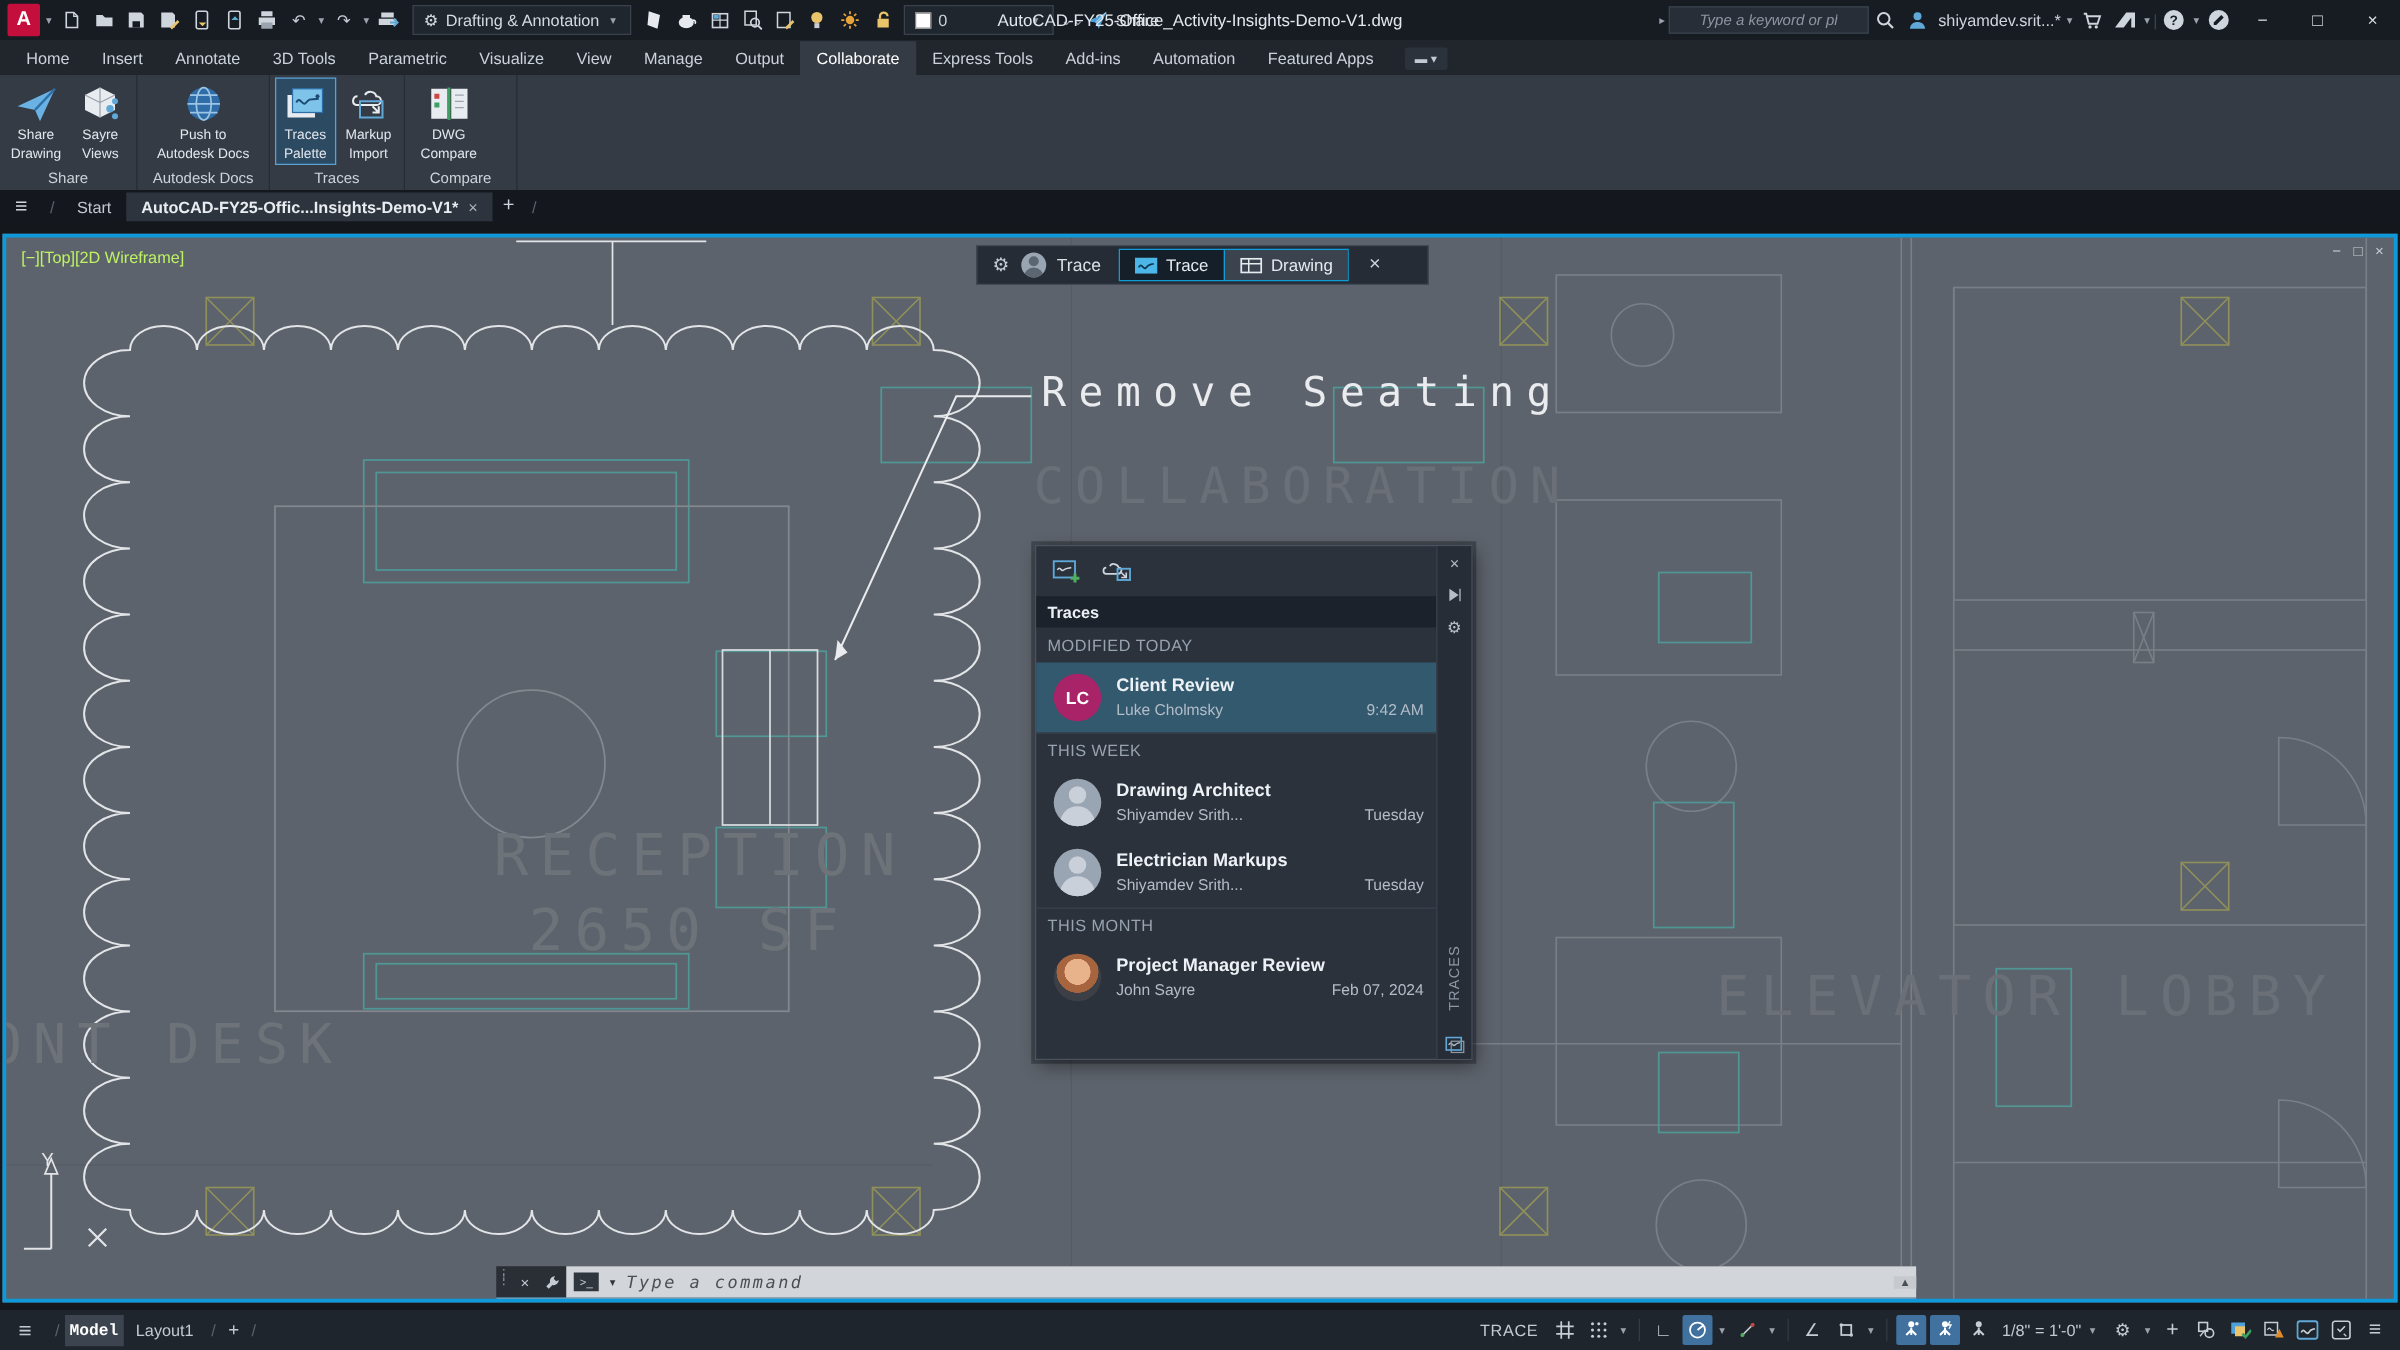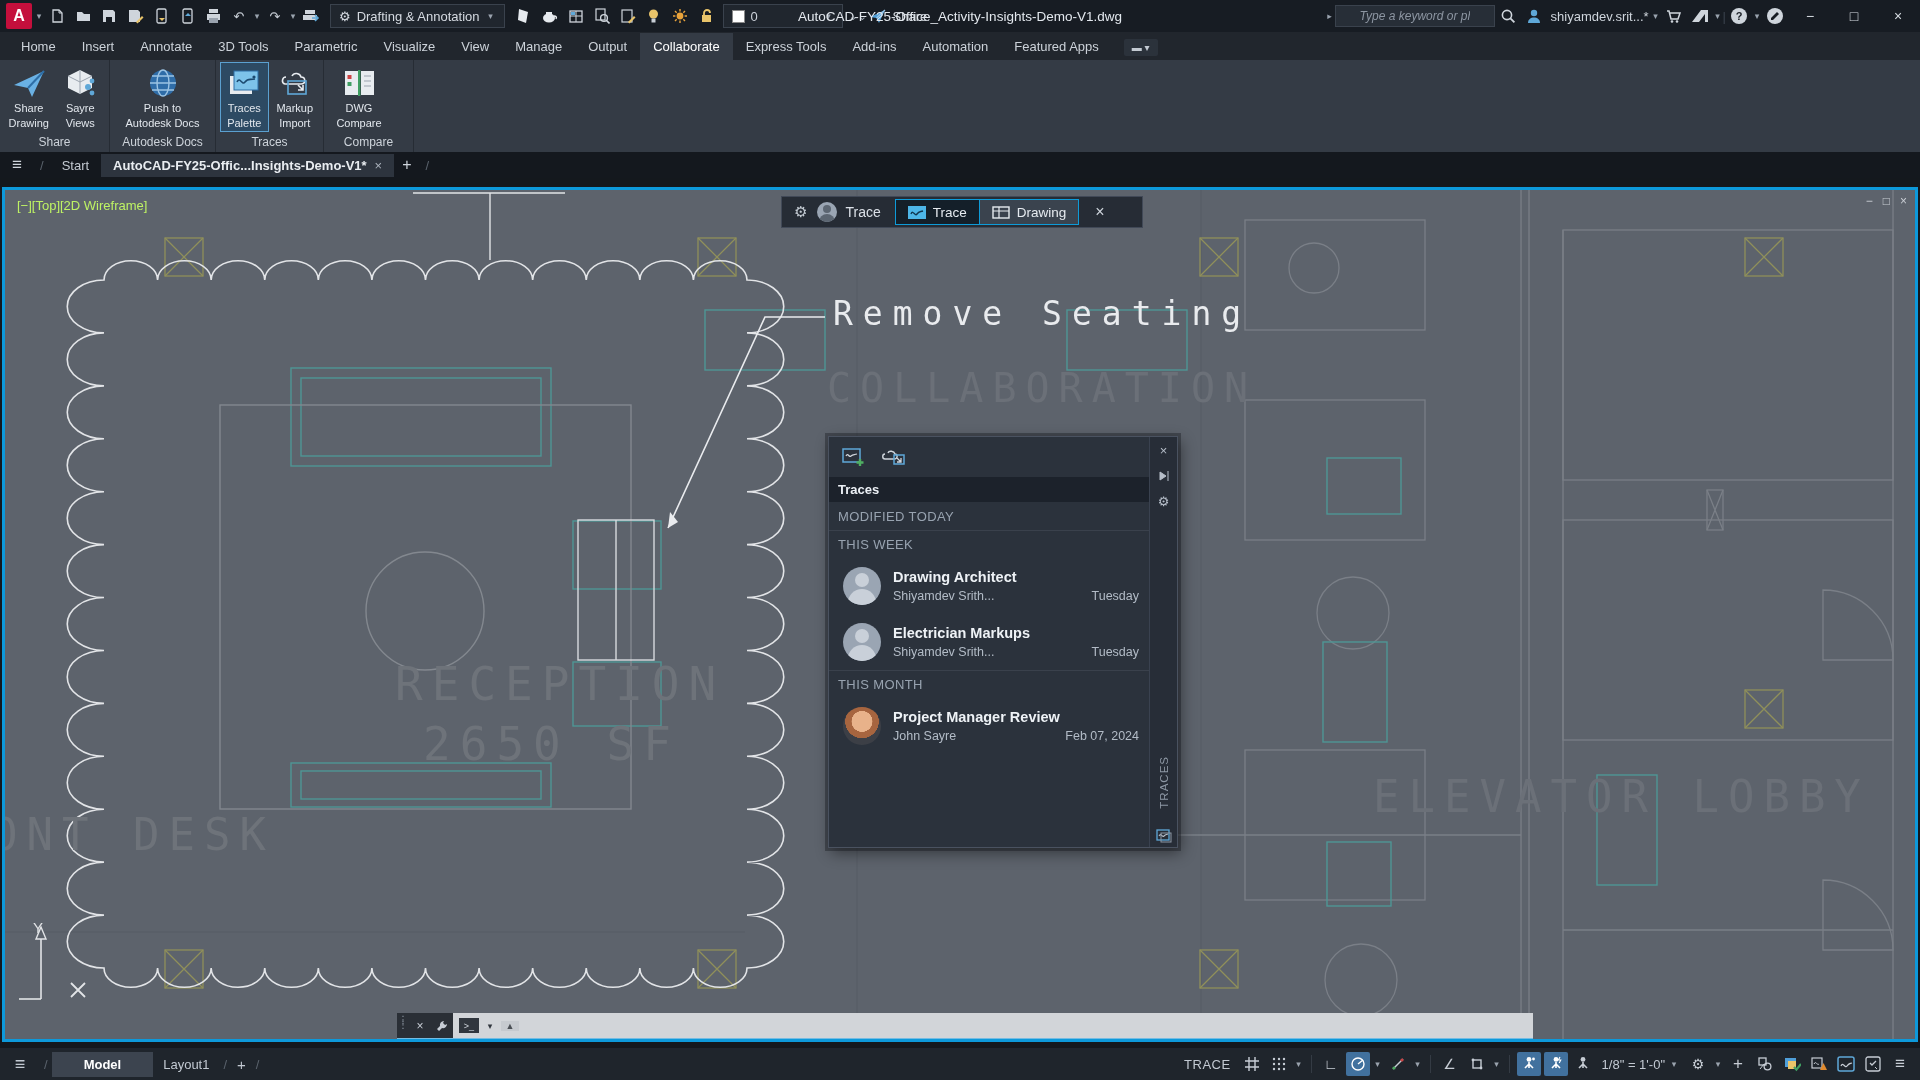--- a/index.html
+++ b/index.html
@@ -116,21 +116,21 @@
   #cmd-input { flex:1; border:none; outline:none; background:transparent; font-style:italic; font-size:13.5px;
     color:#3f444a; font-family:"DejaVu Sans Mono", monospace; letter-spacing:2px; }
   #cmd-input::placeholder { color:#4a4f55; }
   #cmd-up { width:18px; background:#c6cacf; color:#4a4f55; font-size:9px; display:flex; align-items:center; justify-content:center; }
 
   
   #statusbar { position:absolute; left:0; top:1048px; width:1920px; height:32px; background:#1f252c;
     display:flex; align-items:center; color:#c2c9d2; font-size:13px; }
   #sb-menu { width:40px; text-align:center; font-size:18px; }
   .sb-slash { color:#5a626c; margin:0 4px; }
-  #model-tab { background:#3c444f; color:#fff; font-weight:bold; padding:5px 32px; }
+  #model-tab { background:#3c444f; color:#fff; font-weight:bold; padding:5px 4px;font-family:Liberation Mono, monospace; }
   #layout-tab { padding:5px 10px; }
   #sb-plus { font-size:15px; margin:0 6px; }
   #sb-right { margin-left:auto; display:flex; align-items:center; gap:3px; padding-right:8px; }
   .sbi { min-width:24px; height:24px; display:flex; align-items:center; justify-content:center; color:#c7cdd5;
     font-size:14px; border-radius:2px; padding:0 2px; }
   .sbi.hl { background:#41719e; color:#fff; }
   #sb-scale { display:flex; align-items:center; gap:4px; padding:0 4px; }
   #sb-trace-label { margin-right:6px; letter-spacing:.5px; }
   .sb-sep { width:1px; height:18px; background:#343b44; margin:0 4px; }
 </style>
@@ -565,20 +565,30 @@
             </svg>
         <svg width="26" height="22">
               <path d="M4 8c-3 0-3 5 0 5h9c4 0 4-5 1-5-1-3-6-4-7-1" fill="none" stroke="#cfd5dc" stroke-width="1.4"></path>
               <rect x="13" y="9" width="10" height="9" fill="none" stroke="#5fa8d8" stroke-width="1.5"></rect>
               <path d="M16 12l4 4m0-4v4h-4" stroke="#cfd5dc" stroke-width="1.3" fill="none"></path>
             </svg>
       </div>
       <div id="pal-header">Traces</div>
 
       <div class="pal-sec">MODIFIED TODAY</div>
+      <div class="pal-row sel">
+        <div class="pav lc">LC</div>
+        <div class="prow-txt">
+          <span class="prow-title">Client Review</span>
+          <span class="prow-sub">
+            <span>Luke Cholmsky</span>
+            <span>9:42 AM</span>
+          </span>
+        </div>
+      </div>
 
       <div class="pal-sec" style="border-top:1px solid #3a414c">THIS WEEK</div>
       <div class="pal-row" style="border-bottom:none">
         <div class="pav ph"></div>
         <div class="prow-txt">
           <span class="prow-title">Drawing Architect</span>
           <span class="prow-sub">
             <span>Shiyamdev Srith...</span>
             <span>Tuesday</span>
           </span>
@@ -634,20 +644,21 @@
     <span id="cmd-grip">⋮<br>⋮</span>
     <span class="cmd-ico">×</span>
     <span class="cmd-ico">
           <svg width="14" height="14">
             <path d="M9 2a4 4 0 0 0-4 5L2 10l2 2 3-3a4 4 0 0 0 5-4l-2 1-2-2z" fill="#c6ccd4"></path>
           </svg>
         </span>
     <div id="cmd-field">
       <span id="cmd-prompt">&gt;_</span>
       <span class="caret" style="color:#30363e">▾</span>
+      <input id="cmd-input" placeholder="Type a command" style="">
       <span id="cmd-up">▲</span>
     </div>
   </div>
 
 </div>
 </div>
 
 <div id="statusbar">
   <span id="sb-menu">≡</span>
   <span class="sb-slash">/</span>

